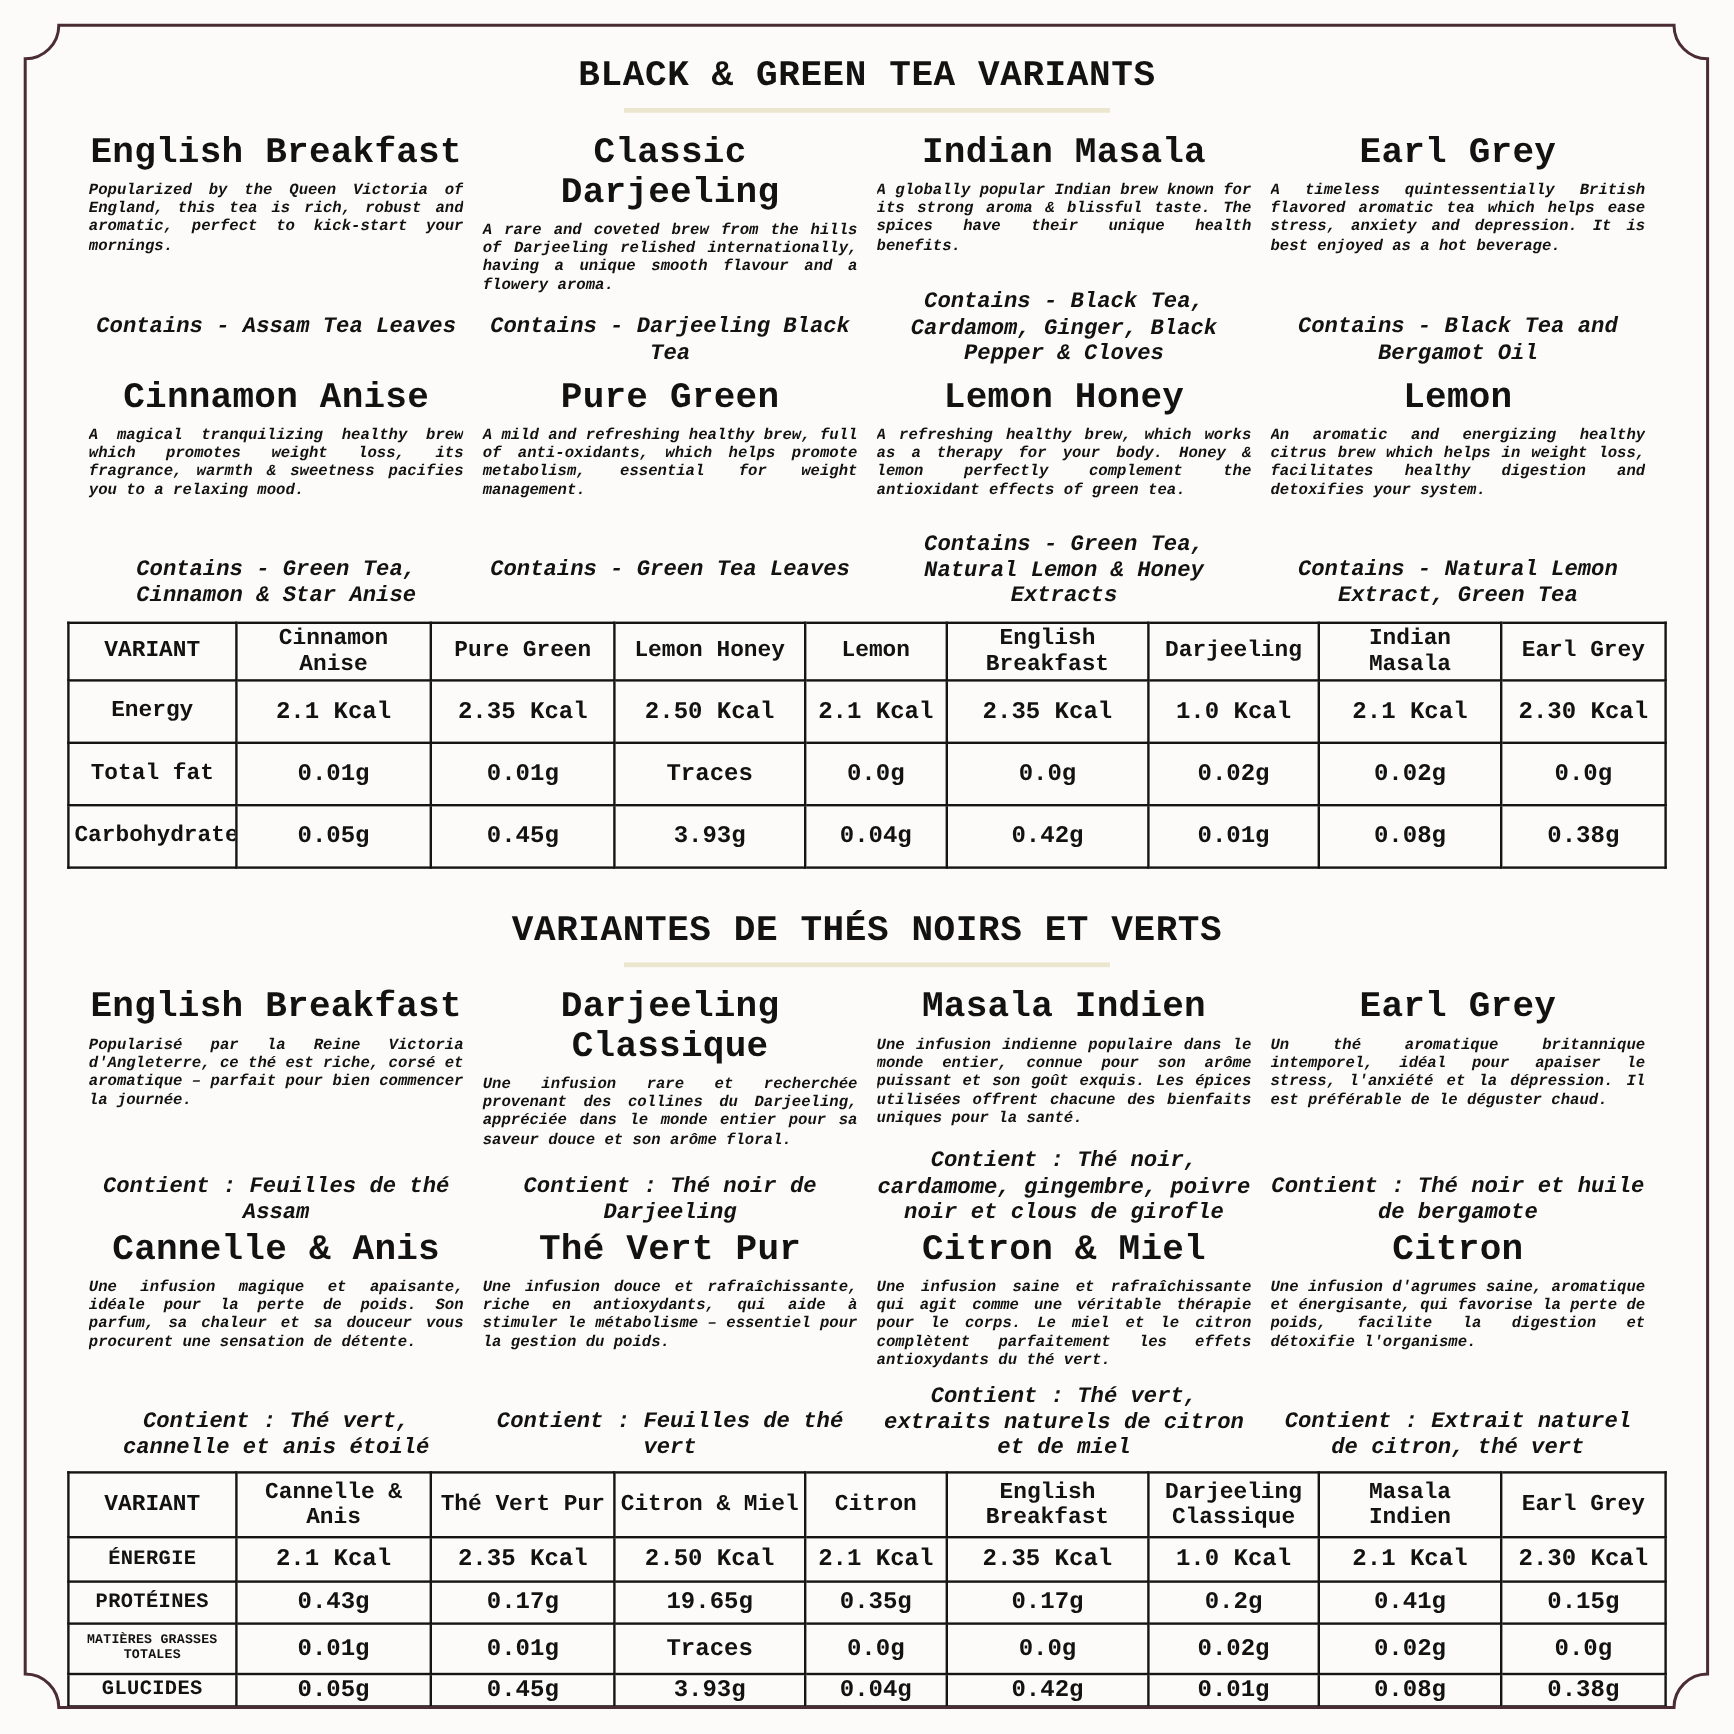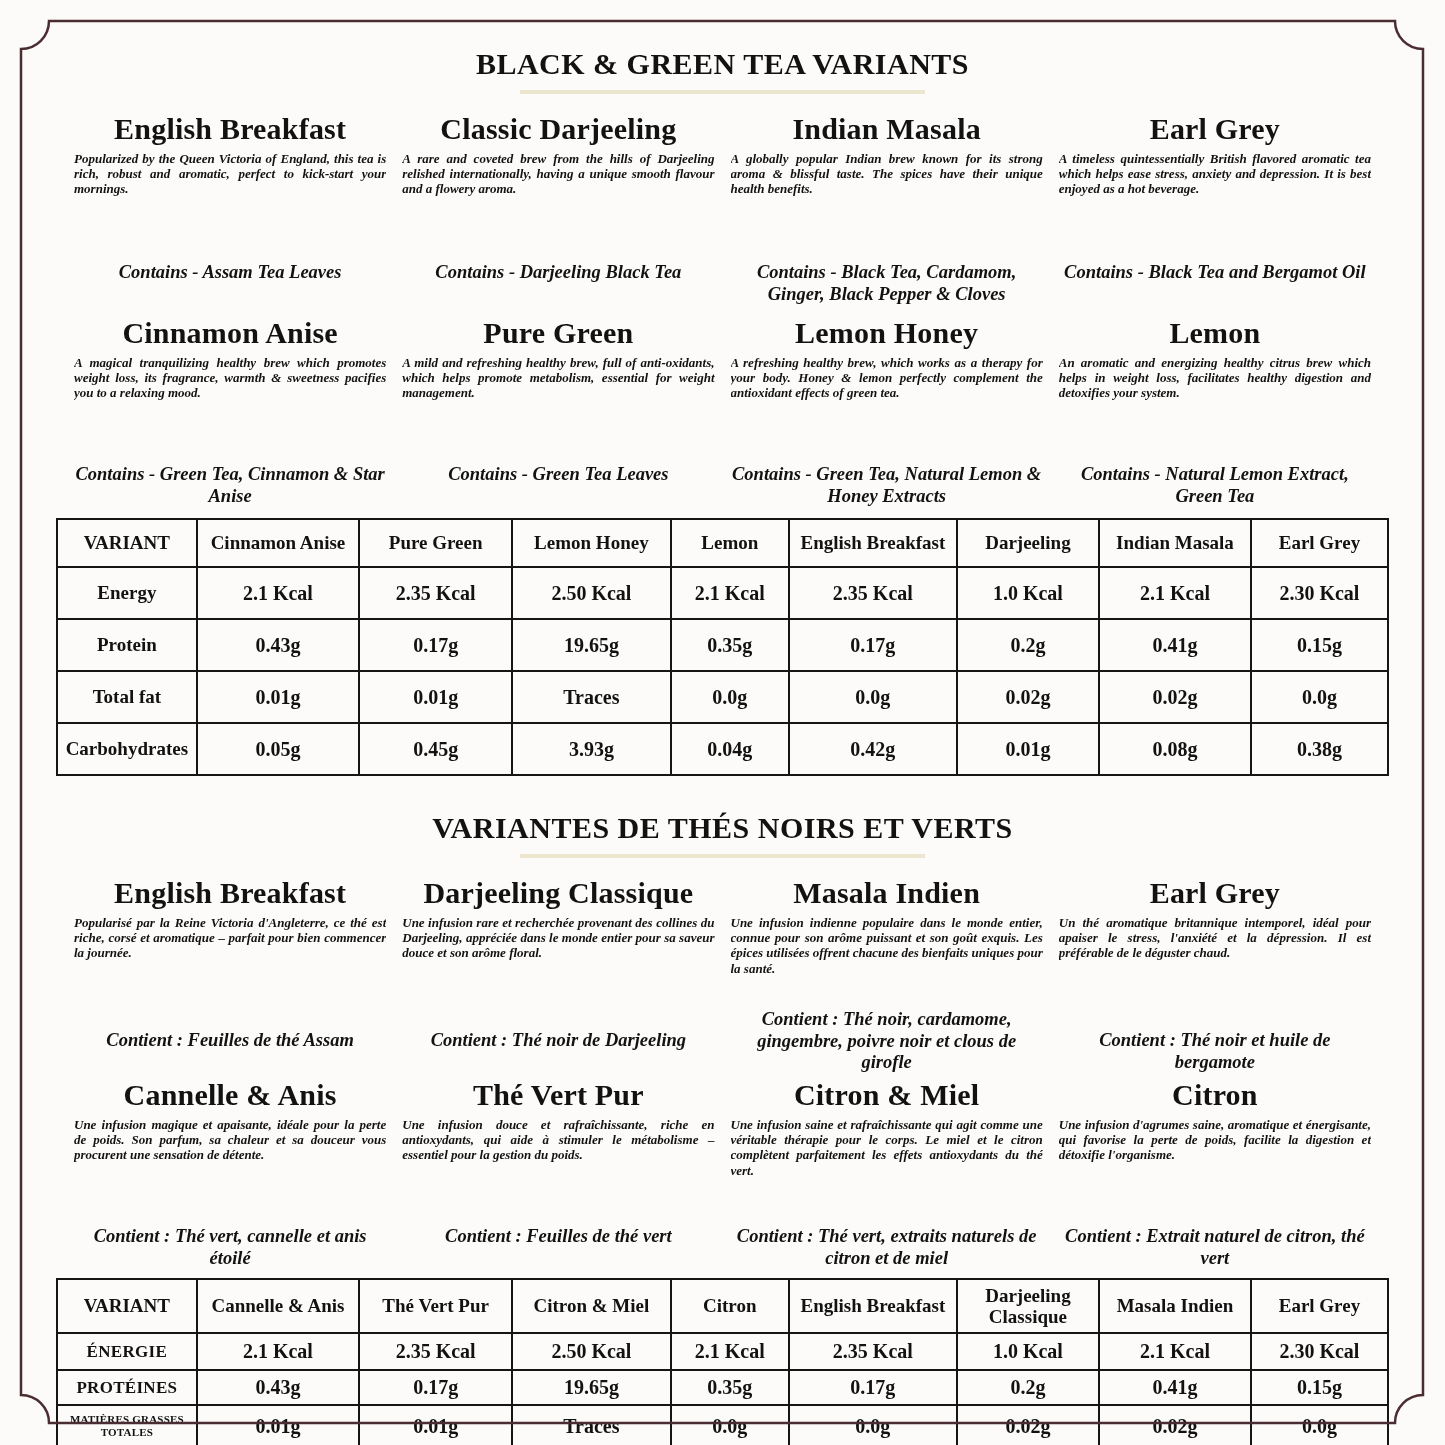--- a/index.html
+++ b/index.html
@@ -1,21 +1,21 @@
 <!DOCTYPE html>
 <html><head>
 <meta charset="utf-8">
 <style>
   html,body { margin:0; padding:0; background:#ffffff; }
   .page {
     position:relative;
     width:1445px; height:1445px;
     box-sizing:border-box;
     background:#fcfbf9;
-    font-family:Liberation Serif, serif;
+    font-family:Liberation Mono, monospace;
     color:#121212;
     overflow:hidden;
     padding-top:46px;
   }
   .frame {
     position:absolute; top:0; left:0;
     pointer-events:none;
   }
   .section-title {
     margin:0;
@@ -198,31 +198,20 @@
           <td>2.1 Kcal</td>
           <td>2.35 Kcal</td>
           <td>2.50 Kcal</td>
           <td>2.1 Kcal</td>
           <td>2.35 Kcal</td>
           <td>1.0 Kcal</td>
           <td>2.1 Kcal</td>
           <td>2.30 Kcal</td>
         </tr>
         <tr>
-          <th>Protein</th>
-          <td>0.43g</td>
-          <td>0.17g</td>
-          <td>19.65g</td>
-          <td>0.35g</td>
-          <td>0.17g</td>
-          <td>0.2g</td>
-          <td>0.41g</td>
-          <td>0.15g</td>
-        </tr>
-        <tr>
           <th>Total fat</th>
           <td>0.01g</td>
           <td>0.01g</td>
           <td>Traces</td>
           <td>0.0g</td>
           <td>0.0g</td>
           <td>0.02g</td>
           <td>0.02g</td>
           <td>0.0g</td>
         </tr>

